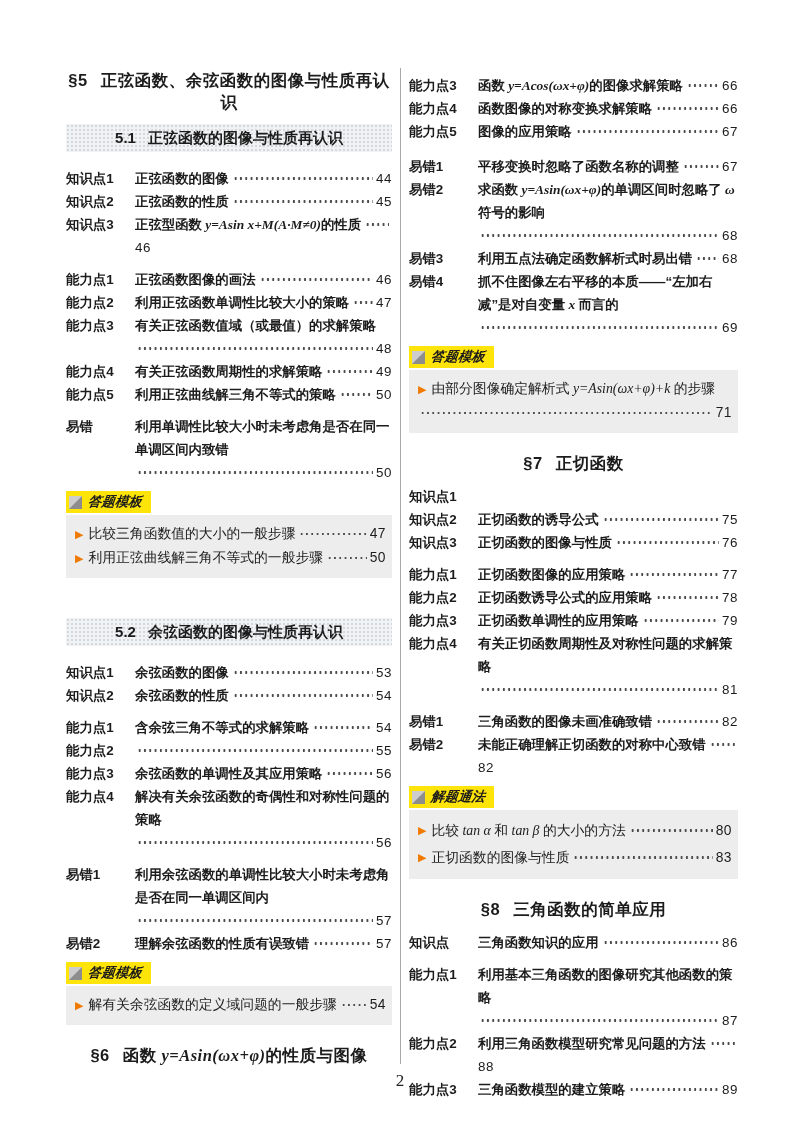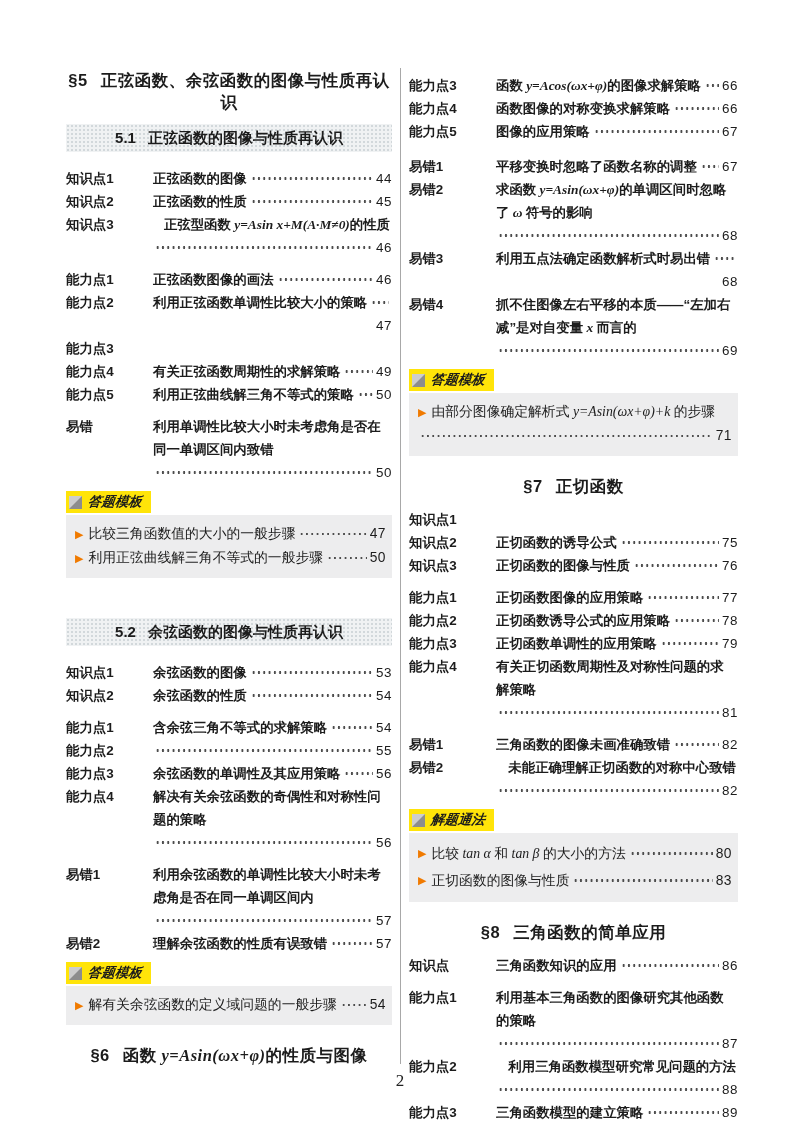--- a/index.html
+++ b/index.html
@@ -21,22 +21,22 @@
     background-image:radial-gradient(#d2d8db 1px, rgba(0,0,0,0) 1.15px);
     background-size:4px 4px;
   }
   .sub-header .num{margin-right:12px;}
   .mt-lg{margin-top:40px;}
   .mt-md{margin-top:20px;}
 
   .group{margin-bottom:9px;}
   .group.tight{margin-bottom:7px;}
   .entry{display:flex;font-size:13.4px;line-height:23px;font-weight:600;}
-  .entry .lbl{width:87px;flex-shrink:0;}
-  .entry .body{flex:1;display:flex;flex-wrap:wrap;justify-content:flex-end;}
+  .entry .lbl{width:69px;flex-shrink:0;}
+  .entry .body{flex:1;display:flex;flex-wrap:wrap;}
   .entry .t{max-width:100%;margin-right:2px;}
   .leader{
     flex:1 1 14px;min-width:14px;height:23px;margin:0 3px 0 2px;align-self:flex-end;
     background-image:radial-gradient(circle,#4c4c4c 1.15px, rgba(0,0,0,0) 1.35px);
     background-size:5.3px 100%;background-repeat:repeat-x;background-position:left center;
   }
   .pg{font-weight:400;letter-spacing:.5px;}
 
   .math{font-family:"Liberation Serif","DejaVu Serif",serif;font-style:italic;}
 
@@ -116,20 +116,25 @@
         <span class="lbl">能力点2</span>
         <span class="body">
           <span class="t">利用正弦函数单调性比较大小的策略</span>
           <span class="leader"></span>
           <span class="pg">47</span>
         </span>
       </div>
 
       <div class="entry">
         <span class="lbl">能力点3</span>
+        <span class="body">
+          <span class="t">有关正弦函数值域（或最值）的求解策略</span>
+          <span class="leader"></span>
+          <span class="pg">48</span>
+        </span>
       </div>
 
       <div class="entry">
         <span class="lbl">能力点4</span>
         <span class="body">
           <span class="t">有关正弦函数周期性的求解策略</span>
           <span class="leader"></span>
           <span class="pg">49</span>
         </span>
       </div>

